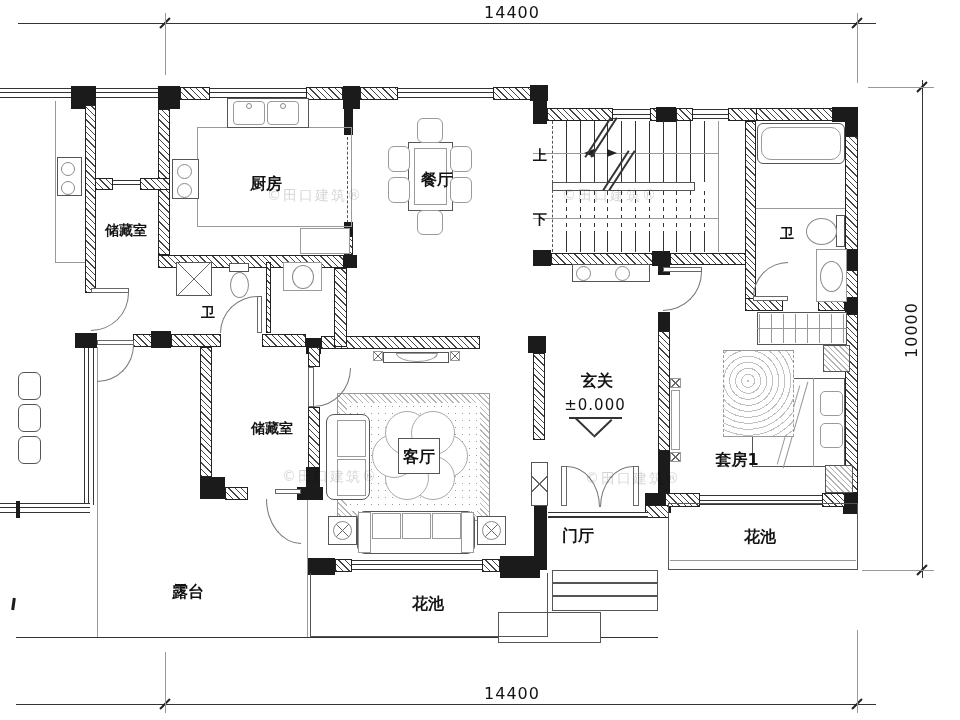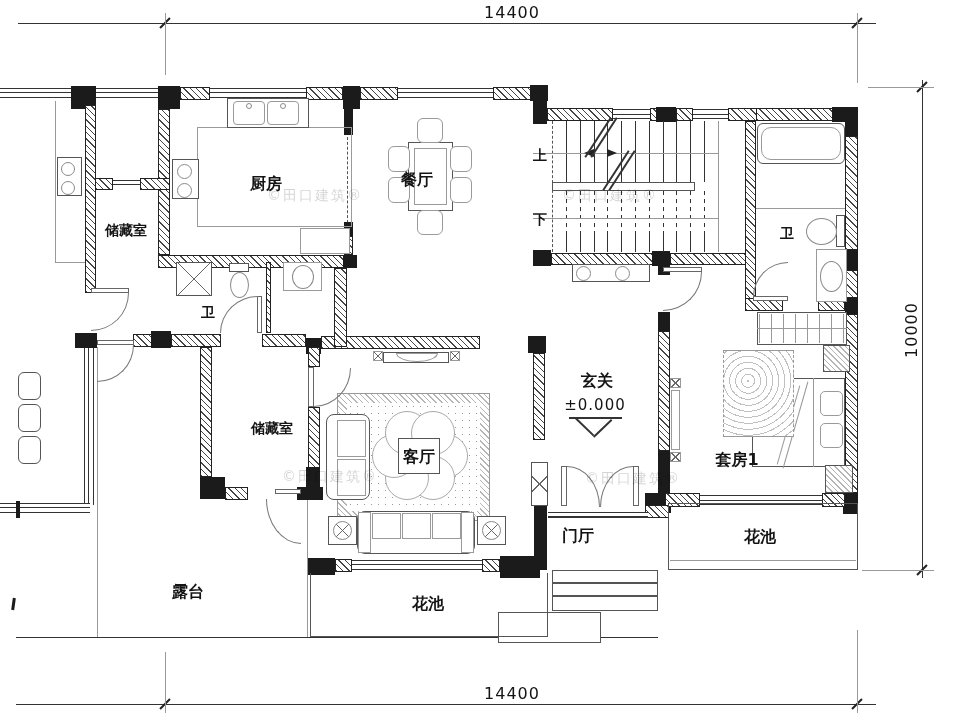--- a/index.html
+++ b/index.html
@@ -300,21 +300,21 @@
   <div class="leaf" style="left:561px;top:466px;width:6px;height:40px"></div>
   <div class="door" style="left:567px;top:466px;width:33px;height:41px;border-top-width:1px;border-right-width:1px;border-radius:0 100% 0 0"></div>
   <div class="leaf" style="left:633px;top:466px;width:6px;height:40px"></div>
   <div class="door" style="left:600px;top:466px;width:33px;height:41px;border-top-width:1px;border-left-width:1px;border-radius:100% 0 0 0"></div>
   <div class="leaf" style="left:663px;top:267px;width:39px;height:5px"></div>
   <div class="door" style="left:663px;top:272px;width:39px;height:39px;border-right-width:1px;border-bottom-width:1px;border-radius:0 0 100% 0"></div>
   <div class="leaf" style="left:753px;top:296px;width:35px;height:5px"></div>
   <div class="door" style="left:753px;top:262px;width:35px;height:35px;border-top-width:1px;border-left-width:1px;border-radius:100% 0 0 0"></div>
 
   <div class="lbl" style="left:266px;top:184px">厨房</div>
-  <div class="lbl" style="left:417px;top:180px">餐厅</div>
+  <div class="lbl" style="left:437px;top:180px">餐厅</div>
   <div class="lbl sm" style="left:126px;top:231px">储藏室</div>
   <div class="lbl sm" style="left:208px;top:313px">卫</div>
   <div class="lbl sm" style="left:540px;top:156px">上</div>
   <div class="lbl sm" style="left:540px;top:220px">下</div>
   <div class="lbl sm" style="left:787px;top:234px">卫</div>
   <div class="lbl" style="left:737px;top:460px">套房1</div>
   <div class="lbl" style="left:597px;top:381px">玄关</div>
   <div class="lbl num" style="left:595px;top:405px;font-size:15px">±0.000</div>
   <div class="lbl" style="left:419px;top:457px">客厅</div>
   <div class="lbl sm" style="left:272px;top:429px">储藏室</div>

